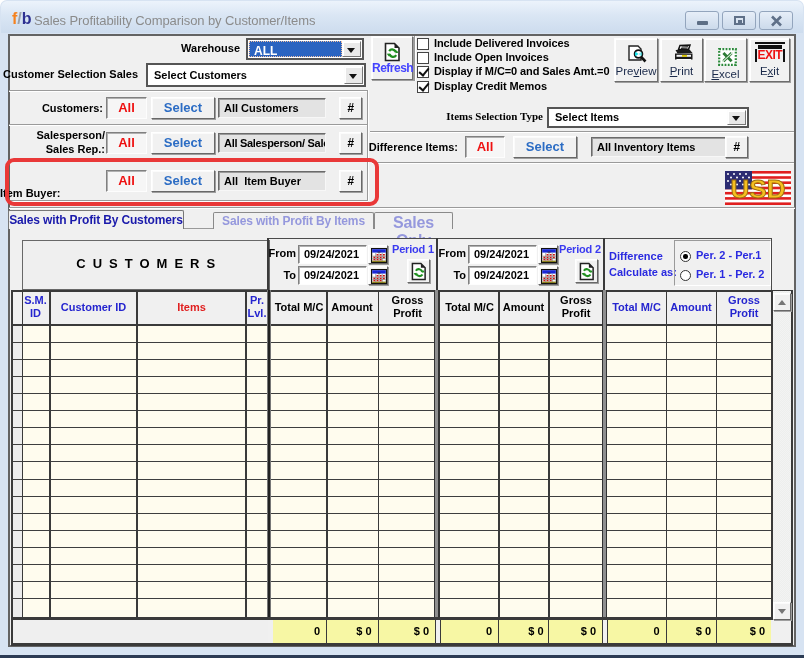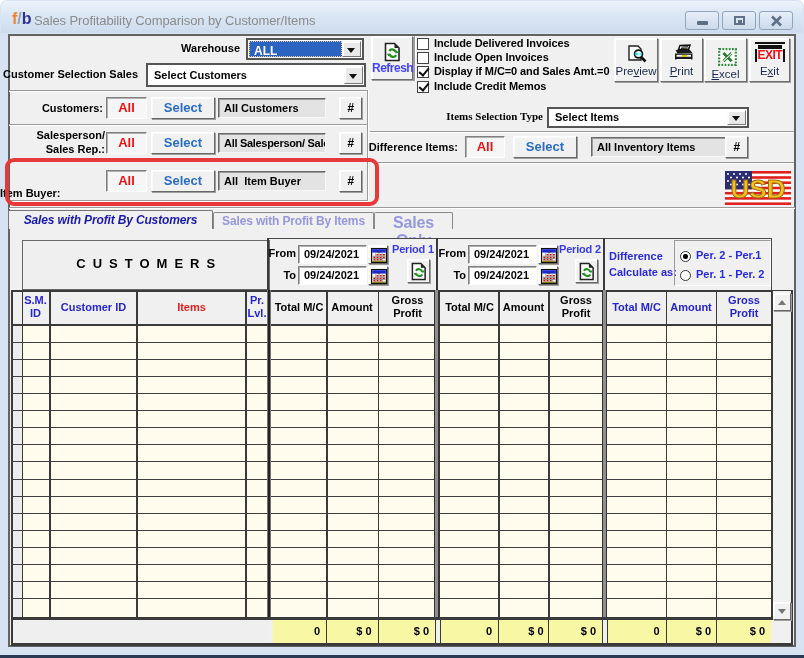--- a/index.html
+++ b/index.html
@@ -87,21 +87,21 @@
   <div class="abs cbx" style="left:417px;top:52px;"></div>
   <div class="abs cbx" style="left:417px;top:66px;">
       <div class="check"></div>
     </div>
   <div class="abs cbx" style="left:417px;top:81px;">
       <div class="check"></div>
     </div>
   <div class="abs cblbl" style="left:434px;top:37px;">Include Delivered Invoices</div>
   <div class="abs cblbl" style="left:434px;top:51px;">Include Open Invoices</div>
   <div class="abs cblbl" style="left:434px;top:65px;">Display if M/C=0 and Sales Amt.=0</div>
-  <div class="abs cblbl" style="left:434px;top:80px;">Include Credit Memos</div>
+  <div class="abs cblbl" style="left:434px;top:80px;">Display Credit Memos</div>
 
   <div class="abs bigbtn" style="left:614px;top:38px;width:44px;height:44px;">
     <svg class="abs" style="left:13px;top:6px;" width="19" height="19" viewBox="0 0 19 19">
       <path d="M1 1 h9 l3 3 v11 h-12 z" fill="#fff" stroke="#222" stroke-width="1.4"></path>
       <circle cx="10.5" cy="9" r="3.9" fill="#fff" stroke="#111" stroke-width="1.8"></circle>
       <path d="M10.5 9 L7.6 6.8 A3.7 3.7 0 0 0 7.6 11.2 Z" fill="#18e0e8"></path>
       <path d="M10.5 9 L13.4 11.2 A3.7 3.7 0 0 0 13.4 6.8 Z" fill="#18e0e8" opacity=".55"></path>
       <path d="M13.2 12 l4.3 4.5" stroke="#111" stroke-width="2.6"></path>
     </svg>
     <div class="t">Pre<span style="text-decoration:underline">v</span>iew</div>
@@ -219,21 +219,21 @@
 
   <div class="abs groove" style="left:9px;top:207px;width:786px;height:1px;"></div>
 
   <div class="abs" style="left:8px;top:228px;width:445px;height:1px;background:#9a9a9a;"></div>
   <div class="abs" style="left:213px;top:212px;width:161px;height:17px;border:1px solid #8a8a8a;border-bottom:none;border-radius:2px 2px 0 0;background:#f0f0f0;box-sizing:border-box;">
       <div style="text-align:center;font-size:12px;font-weight:bold;letter-spacing:-0.15px;color:#9598dd;padding-top:1px;">Sales with Profit By Items</div>
     </div>
   <div class="abs" style="left:374px;top:212px;width:79px;height:17px;border:1px solid #8a8a8a;border-bottom:none;border-radius:2px 2px 0 0;background:#f0f0f0;box-sizing:border-box;">
       <div style="text-align:center;font-size:16px;font-weight:bold;letter-spacing:-0.15px;color:#9598dd;padding-top:1px;">Sales Only</div>
     </div>
-  <div class="abs" style="left:8px;top:210px;width:205px;height:19px;border:1px solid #777;border-bottom:none;border-radius:2px 2px 0 0;background:#f0f0f0;box-sizing:border-box;font-style:italic;">
+  <div class="abs" style="left:8px;top:210px;width:176px;height:19px;border:1px solid #777;border-bottom:none;border-radius:2px 2px 0 0;background:#f0f0f0;box-sizing:border-box;">
       <div style="text-align:center;font-size:12px;font-weight:bold;letter-spacing:-0.15px;color:#1a1aab;padding-top:2px;">Sales with Profit By Customers</div>
     </div>
 
   <div class="abs" style="left:10.5px;top:238px;width:782px;height:407px;background:#f0f0f0;"></div>
     <div class="abs gline" style="left:10.5px;top:291px;width:2px;height:354px;"></div>
     <div class="abs gline" style="left:790.5px;top:291px;width:2px;height:354px;"></div>
     <div class="abs gline" style="left:10.5px;top:643px;width:782px;height:2.5px;"></div>
     <div class="abs" style="left:267px;top:237.5px;width:505px;height:1.5px;background:#4a4a4a;"></div>
     <div class="abs" style="left:770.5px;top:238px;width:1.5px;height:53px;background:#4a4a4a;"></div>
 

